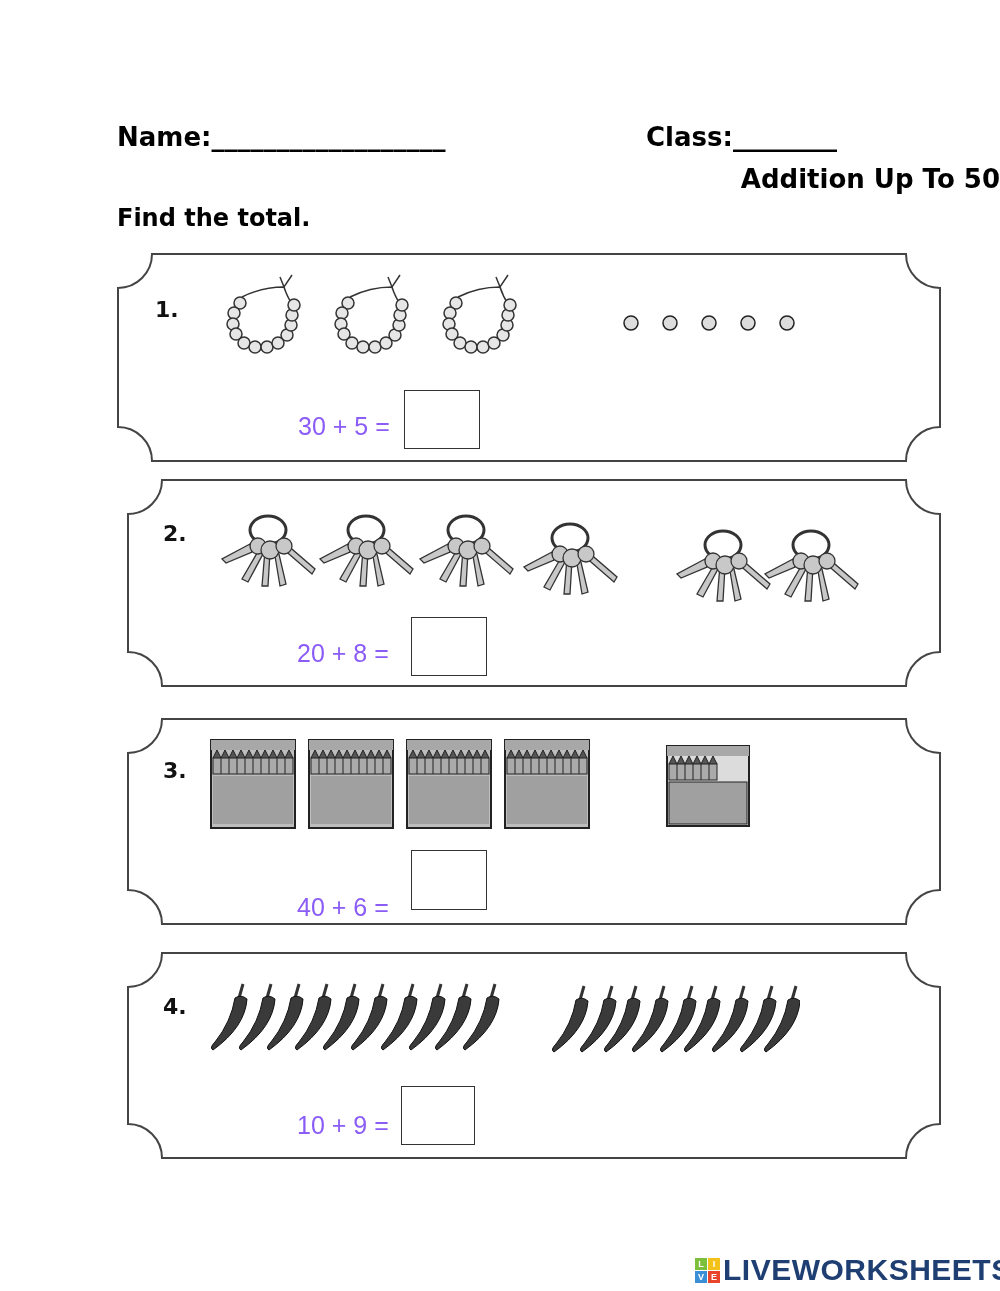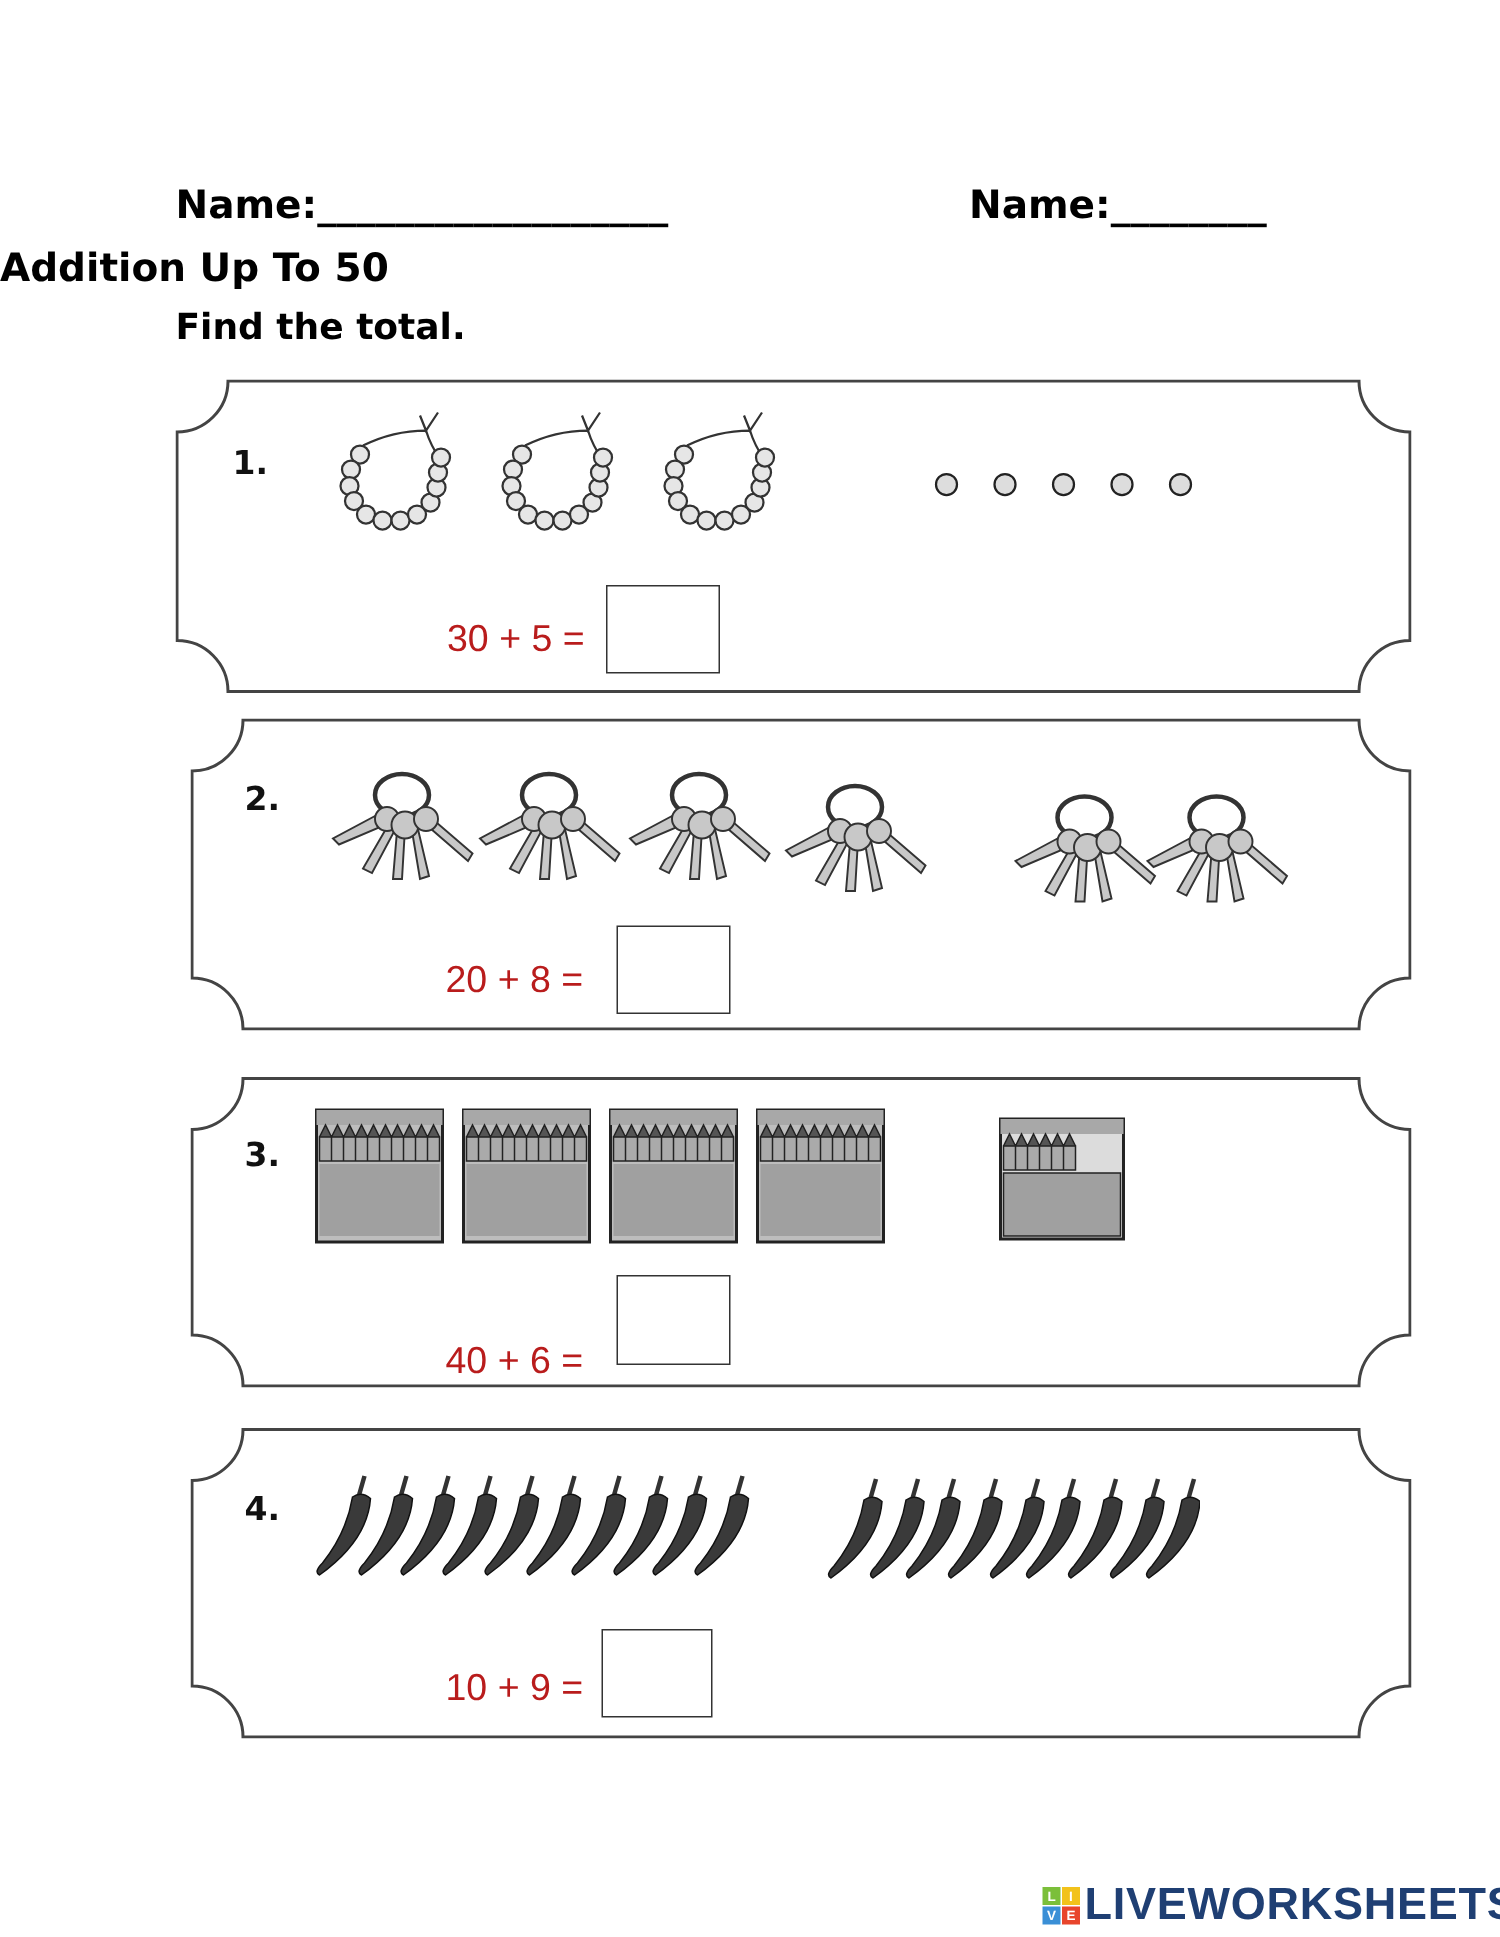--- a/index.html
+++ b/index.html
@@ -1,37 +1,37 @@
 <!DOCTYPE html>
 <html><head>
 <meta charset="utf-8">
 <style>
   html, body { margin:0; padding:0; background:#fff; }
   body { width:1000px; height:1291px; position:relative; overflow:hidden; font-family:"DejaVu Sans", sans-serif; color:#111; }
   .hdr { position:absolute; font-family:"DejaVu Sans", sans-serif; font-weight:bold; font-size:26px; color:#000000; }
   .name-label { left:117px; top:122px; }
   .class-label { left:646px; top:122px; }
-  .title { left:0; width:1000px; text-align:left; top:164px; }
+  .title { left:0; width:1000px; text-align:right; top:164px; }
   .instr { left:117px; top:204px; font-size:24px; }
   .frame { position:absolute; }
   .frame svg.border { position:absolute; left:0; top:0; }
   .qnum { position:absolute; font-family:"DejaVu Sans", sans-serif; font-weight:bold; font-size:22px; color:#111; }
-  .eq { position:absolute; font-family:"Liberation Sans", sans-serif; font-size:25px; color:#b91c1c; height:26px; overflow:hidden; line-height:34px; }
+  .eq { position:absolute; font-family:"Liberation Sans", sans-serif; font-size:25px; color:#8b5cf6; height:26px; overflow:hidden; line-height:34px; }
   .ansbox { position:absolute; border:1.5px solid #333; background:#fff; box-sizing:border-box; }
   .pics { position:absolute; }
   .footer { position:absolute; left:695px; top:1253px; display:flex; align-items:center; }
   .logo-grid { display:grid; grid-template-columns:12px 12px; grid-template-rows:12px 12px; gap:1px; margin-right:3px; }
   .logo-grid span { font-family:"Liberation Sans", sans-serif; font-weight:bold; font-size:9px; color:#fff; text-align:center; line-height:12px; }
   .logo-text { font-family:"Liberation Sans", sans-serif; font-weight:bold; font-size:30px; color:#1f3f73; letter-spacing:0.5px; }
 </style>
 </head>
 <body>
 
 <div class="hdr name-label">Name:__________________</div>
-<div class="hdr class-label">Name:________</div>
+<div class="hdr class-label">Class:________</div>
 <div class="hdr title">Addition Up To 50</div>
 <div class="hdr instr">Find the total.</div>
 
 <div class="frame" style="left:117px;top:253px;width:824px;height:209px;">
   <svg class="border" width="824" height="209">
     <path d="M35,1 H789 A34,34 0 0 0 823,35 V174 A34,34 0 0 0 789,208 H35 A34,34 0 0 0 1,174 V35 A34,34 0 0 0 35,1 Z" fill="none" stroke="#444" stroke-width="2"></path>
   </svg>
   <div class="qnum" style="left:38px;top:44px;">1.</div>
   <div class="pics" style="left:105px;top:14px;">
     <svg width="300" height="100">

